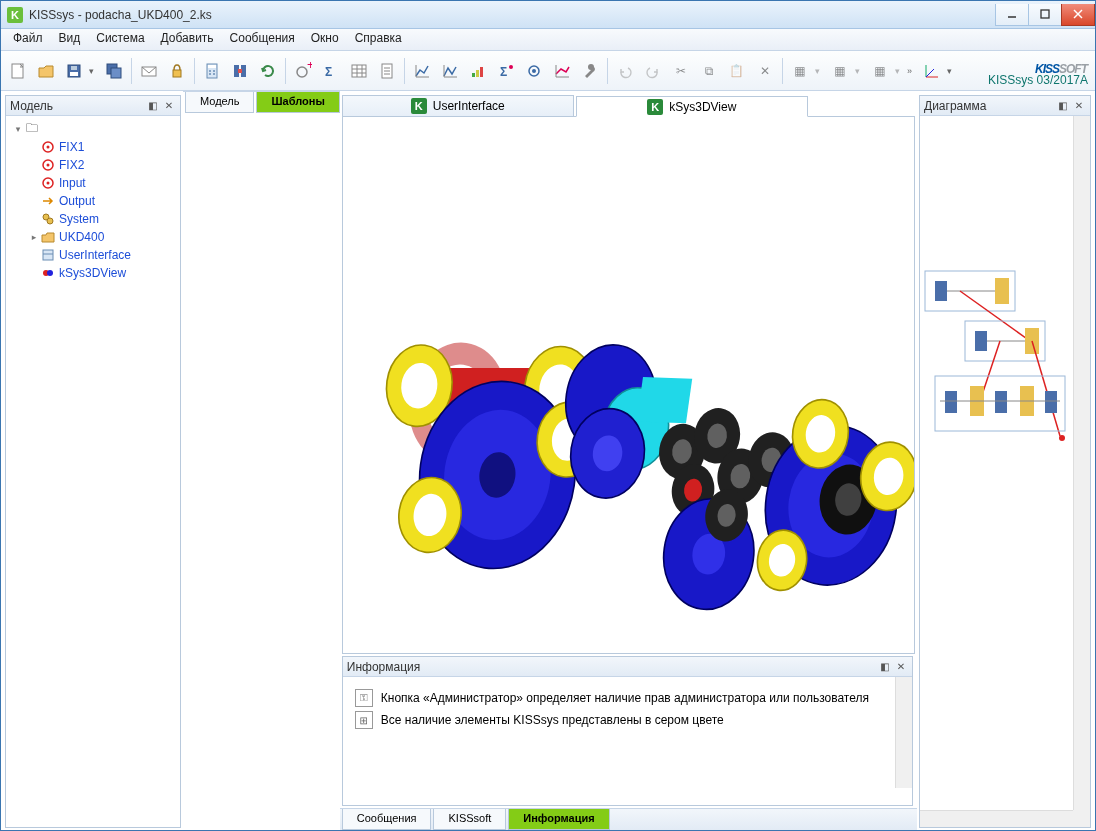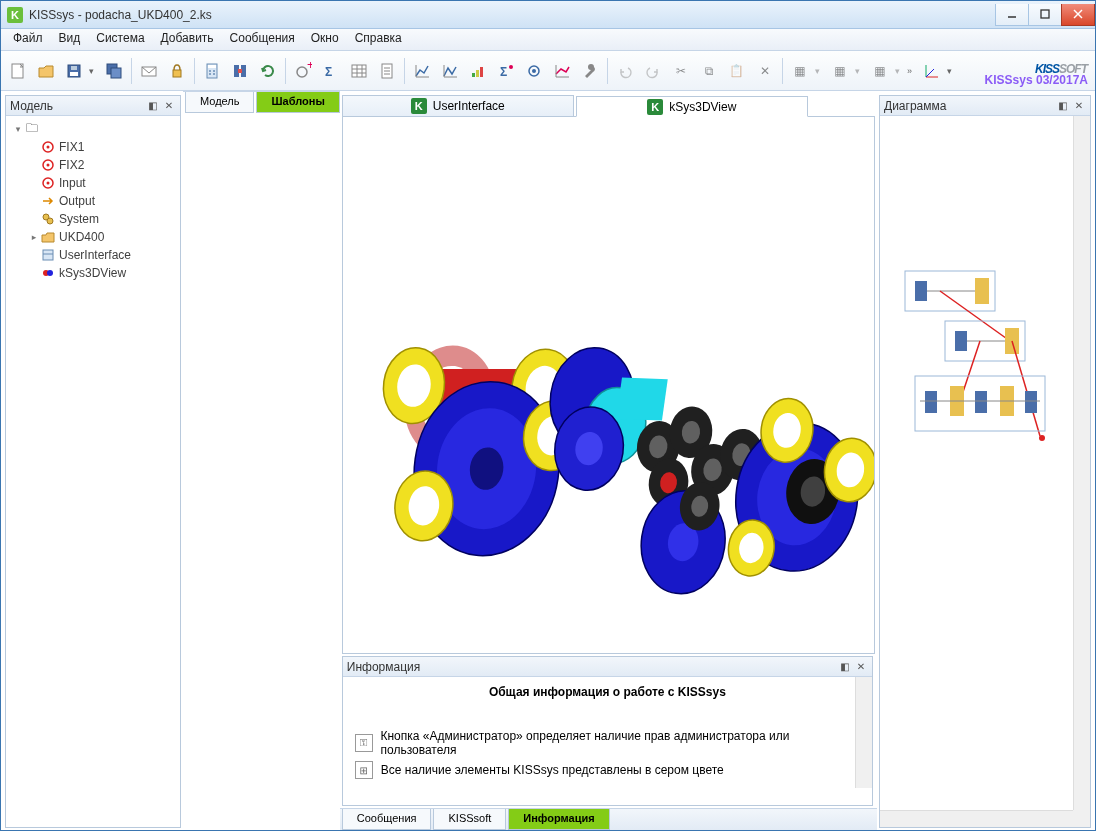--- a/index.html
+++ b/index.html
@@ -16,46 +16,46 @@
 
 .menubar { height: 22px; background: linear-gradient(#f8fafd,#e9eff7); border-bottom: 1px solid #c6d5e7; display: flex; align-items: flex-start; padding-left: 4px; }
 .menubar span { padding: 2px 8px; color: #222; cursor: default; }
 
 .toolbar { height: 40px; background: linear-gradient(#fdfefe,#eef3f9); border-bottom: 1px solid #c6d5e7; display: flex; align-items: center; padding: 0 4px; gap: 2px; position: relative; }
 .tbtn { width: 26px; height: 26px; border: 1px solid transparent; display: flex; align-items: center; justify-content: center; border-radius: 3px; cursor: default; }
 .tsep { width: 1px; height: 26px; background: #c6d5e7; margin: 0 2px; }
 .tchev { width: 10px; display:flex; align-items:center; color:#666; font-size:9px;}
 .logo { position: absolute; right: 8px; top: 3px; font-size: 21px; font-weight: 700; font-style: italic; letter-spacing: -1px; }
 .logo .k1 { color: #0055a5; text-align: right; } .logo .k2 { color: #9aa0a6; }
-.version { position: absolute; right: 8px; top: 73px; font-size: 12px; font-weight: 700; color: #8b5cf6; z-index: 5; }
+.version { position: absolute; right: 8px; top: 73px; font-size: 12px; font-weight: 400; color: #0f766e; z-index: 5; }
 
 .workspace { flex: 1; display: flex; min-height: 0; }
 .dock { border: 1px solid #b8c9dc; margin: 4px 2px 2px 4px; display: flex; flex-direction: column; background: #fff; }
 .dock-left { width: 176px; }
 .dock-title { height: 20px; background: linear-gradient(#f2f6fb,#e2ebf5); border-bottom: 1px solid #c6d5e7; display: flex; align-items: center; padding: 0 4px; font-size: 11px; color: #333; }
 .dock-title .spacer { flex: 1; }
 .dock-btn { width: 14px; height: 14px; display: flex; align-items: center; justify-content: center; font-size: 10px; color: #555; cursor: default; margin-left: 2px; }
 
 .tree { flex: 1; overflow: auto; padding: 4px 2px; }
 .tree-row { display: flex; align-items: center; height: 18px; padding-left: 4px; cursor: default; }
 .tree-row .exp { width: 12px; font-size: 9px; color: #777; text-align: center; }
 .tree-row .ticon { width: 16px; height: 16px; display: flex; align-items: center; justify-content: center; margin-right: 3px; }
-.tree-row .lbl { color: #404040; }
+.tree-row .lbl { color: #1d4ed8; }
 .ind1 { padding-left: 20px; }
 
 .center { flex: 1; display: flex; flex-direction: column; margin: 4px 2px 2px 2px; min-width: 0; }
 .tabs-top { height: 22px; display: flex; border-bottom: 1px solid #b8c9dc; }
 .tab { width: 232px; border: 1px solid #b8c9dc; border-bottom: none; background: linear-gradient(#f4f8fc,#e7eff8); display: flex; align-items: center; justify-content: center; margin-right: 2px; gap: 6px; cursor: default; }
 .tab.active { background: #fff; border-bottom: 1px solid #fff; position: relative; top: 1px; }
 .tab .ticon-k { width: 16px; height: 16px; background: #2a8a3a; color: #fff; font-weight: bold; display: flex; align-items: center; justify-content: center; font-size: 11px; border-radius: 2px; }
 
 .view3d { flex: 1; border: 1px solid #b8c9dc; border-top: none; background: #fff; position: relative; overflow: hidden; }
 .view3d svg { width: 100%; height: 100%; }
 
-.dock-right { width: 212px; margin: 4px 4px 2px 2px; }
+.dock-right { width: 172px; margin: 4px 4px 2px 2px; }
 .diagram { flex: 1; background: #fff; overflow: auto; display:flex; align-items:flex-start; justify-content:center; padding-top:150px;}
 .diagram svg { width: 170px; height: 200px; }
 
 .info-panel { height: 150px; border: 1px solid #b8c9dc; margin: 0 4px 2px 2px; display: flex; flex-direction: column; background: #fff; }
 .info-body { flex: 1; padding: 8px 12px; overflow: auto; }
 .info-body .hdr { text-align: center; font-weight: bold; margin-bottom: 30px; }
 .info-line { display: flex; align-items: center; gap: 8px; margin-top: 4px; }
 .info-line .icn { width: 18px; height: 18px; border: 1px solid #999; display: flex; align-items: center; justify-content: center; font-size: 10px; color: #666; }
 
 .bottom-tabs { height: 22px; display: flex; background: linear-gradient(#f2f6fb,#e2ebf5); border-top: 1px solid #c6d5e7; }
@@ -458,21 +458,20 @@
     </div>
 
     <div class="info-panel">
       <div class="dock-title">
         <span>Информация</span>
         <div class="spacer"></div>
         <div class="dock-btn">◧</div>
         <div class="dock-btn">✕</div>
       </div>
       <div class="info-body" style="position:relative;">
-        <div class="hdr">Общая информация о работе с KISSsys</div>
         <div class="info-line">
           <div class="icn">⚿</div>
           <span>Кнопка «Администратор» определяет наличие прав администратора или пользователя</span>
         </div>
         <div class="info-line">
           <div class="icn">⊞</div>
           <span>Все наличие элементы KISSsys представлены в сером цвете</span>
         </div>
         <div class="scroll-stub-v"></div>
       </div>

